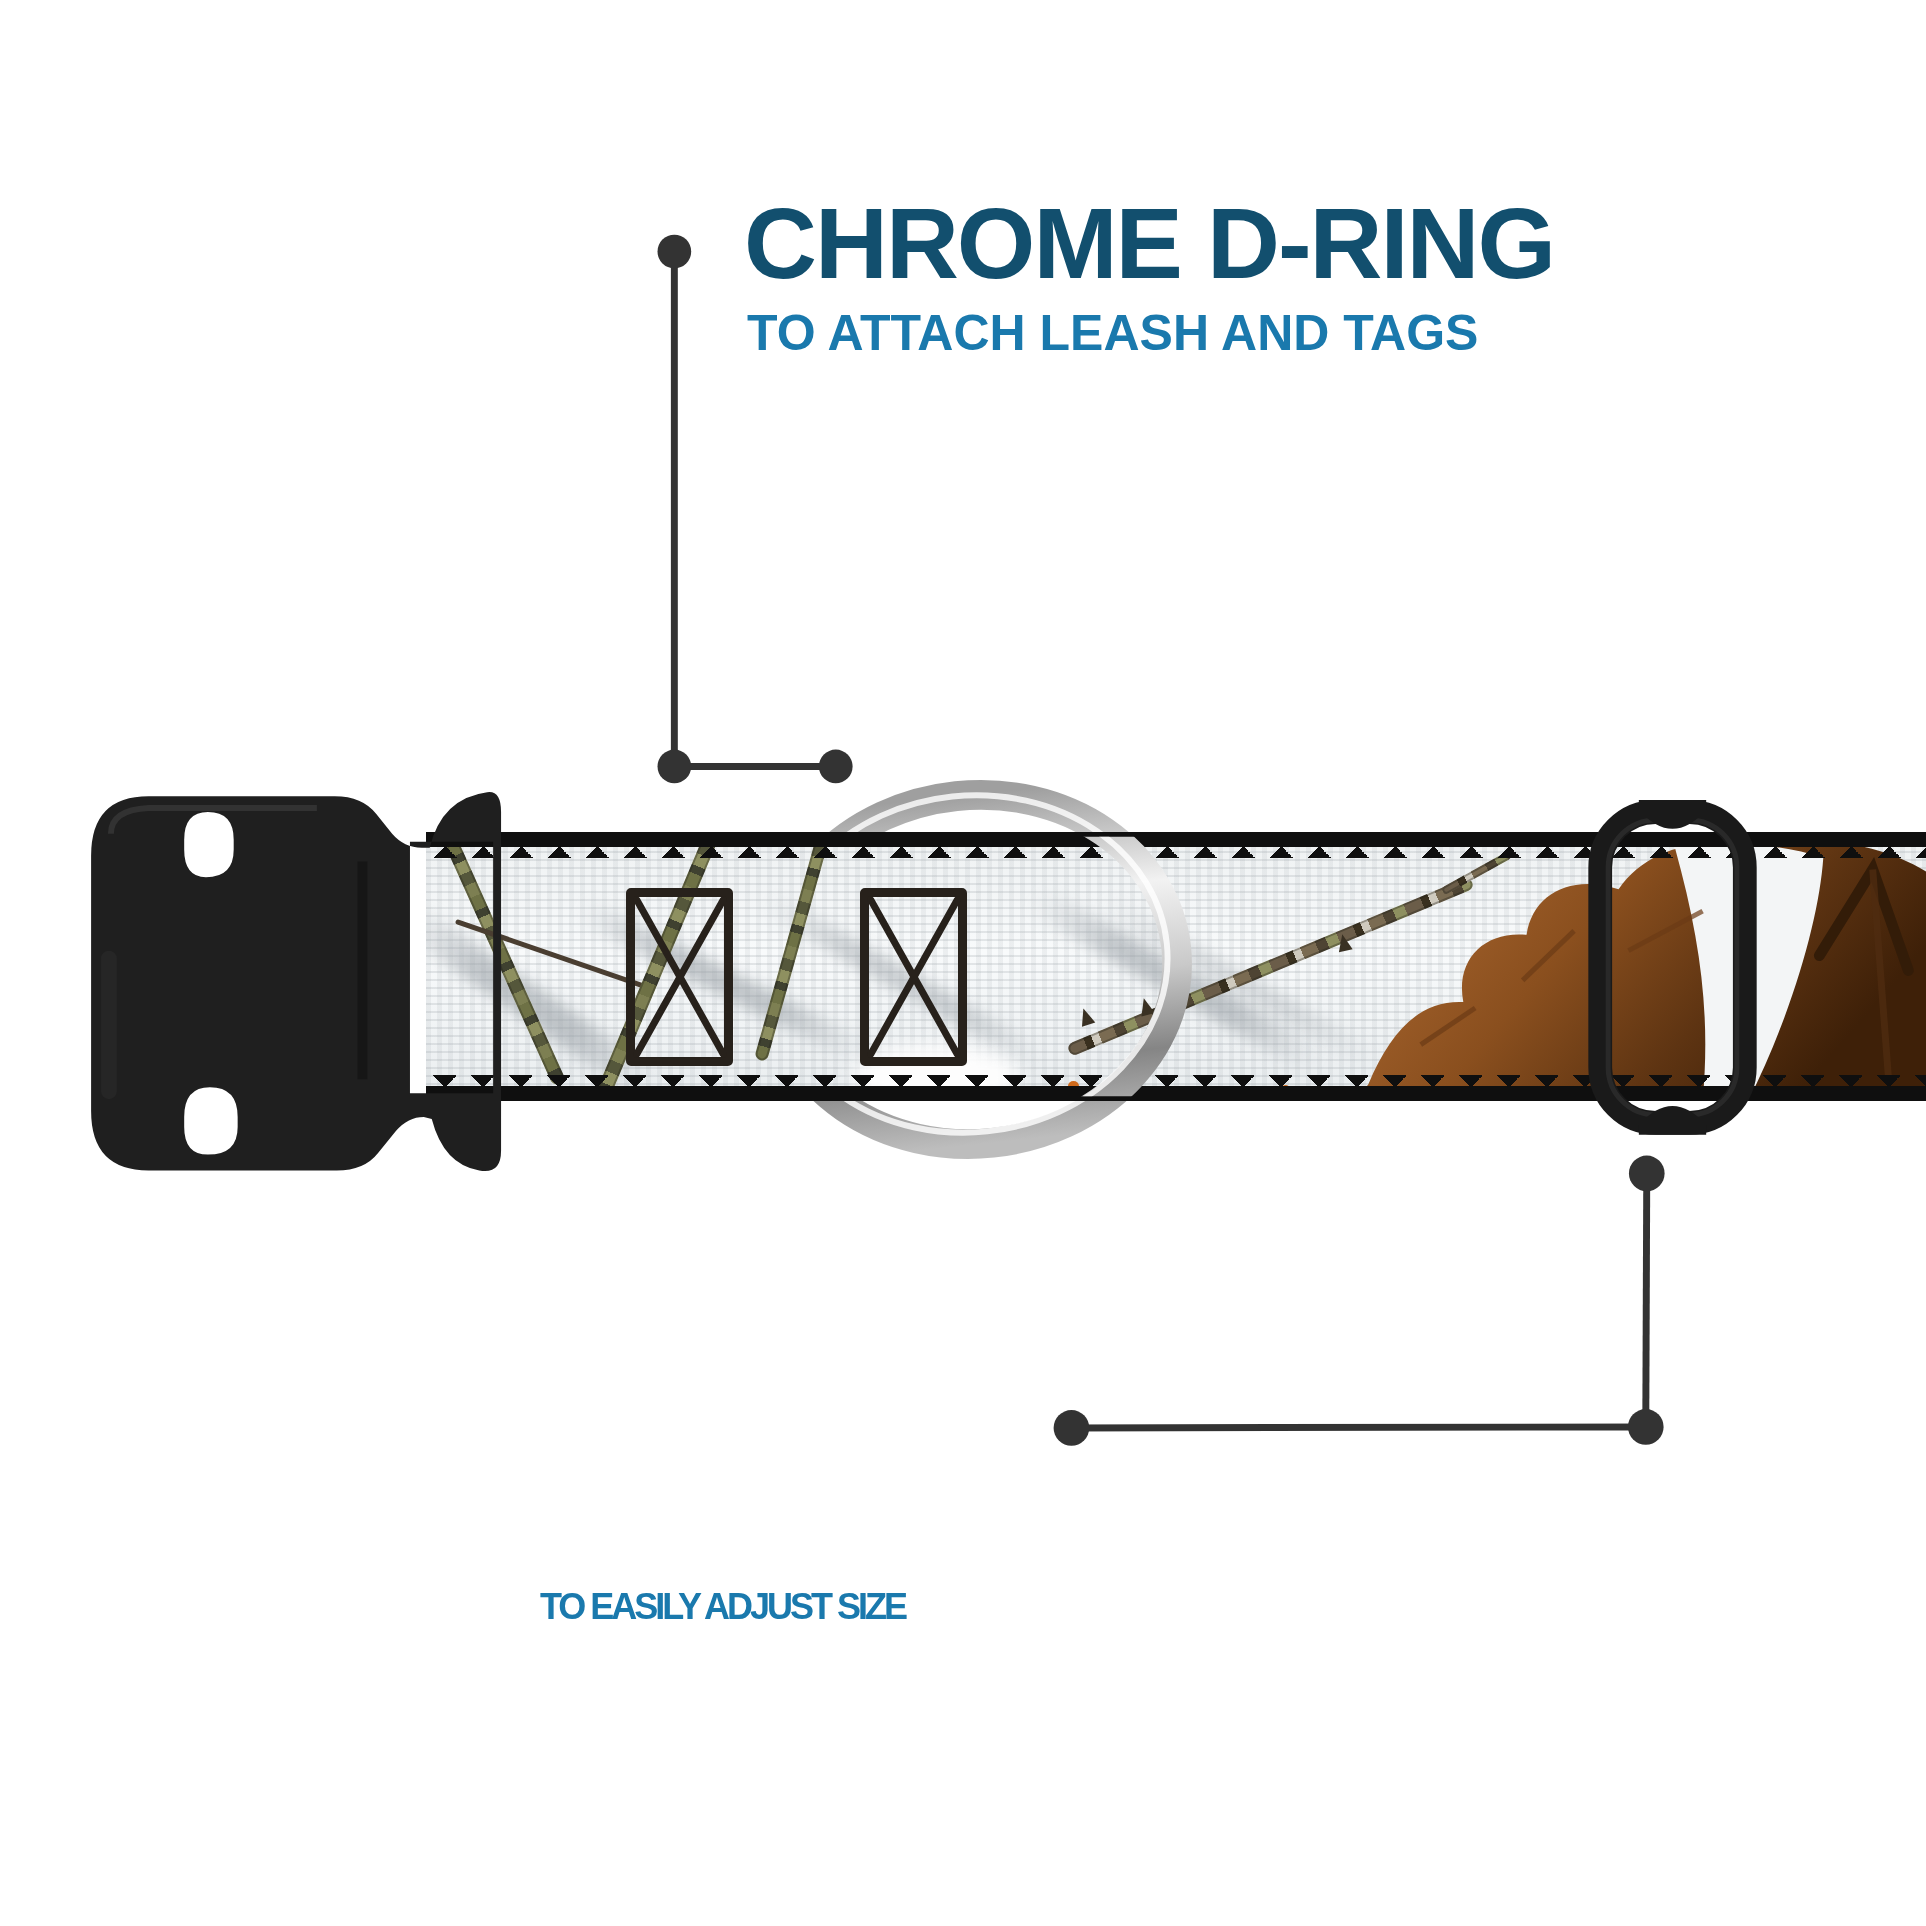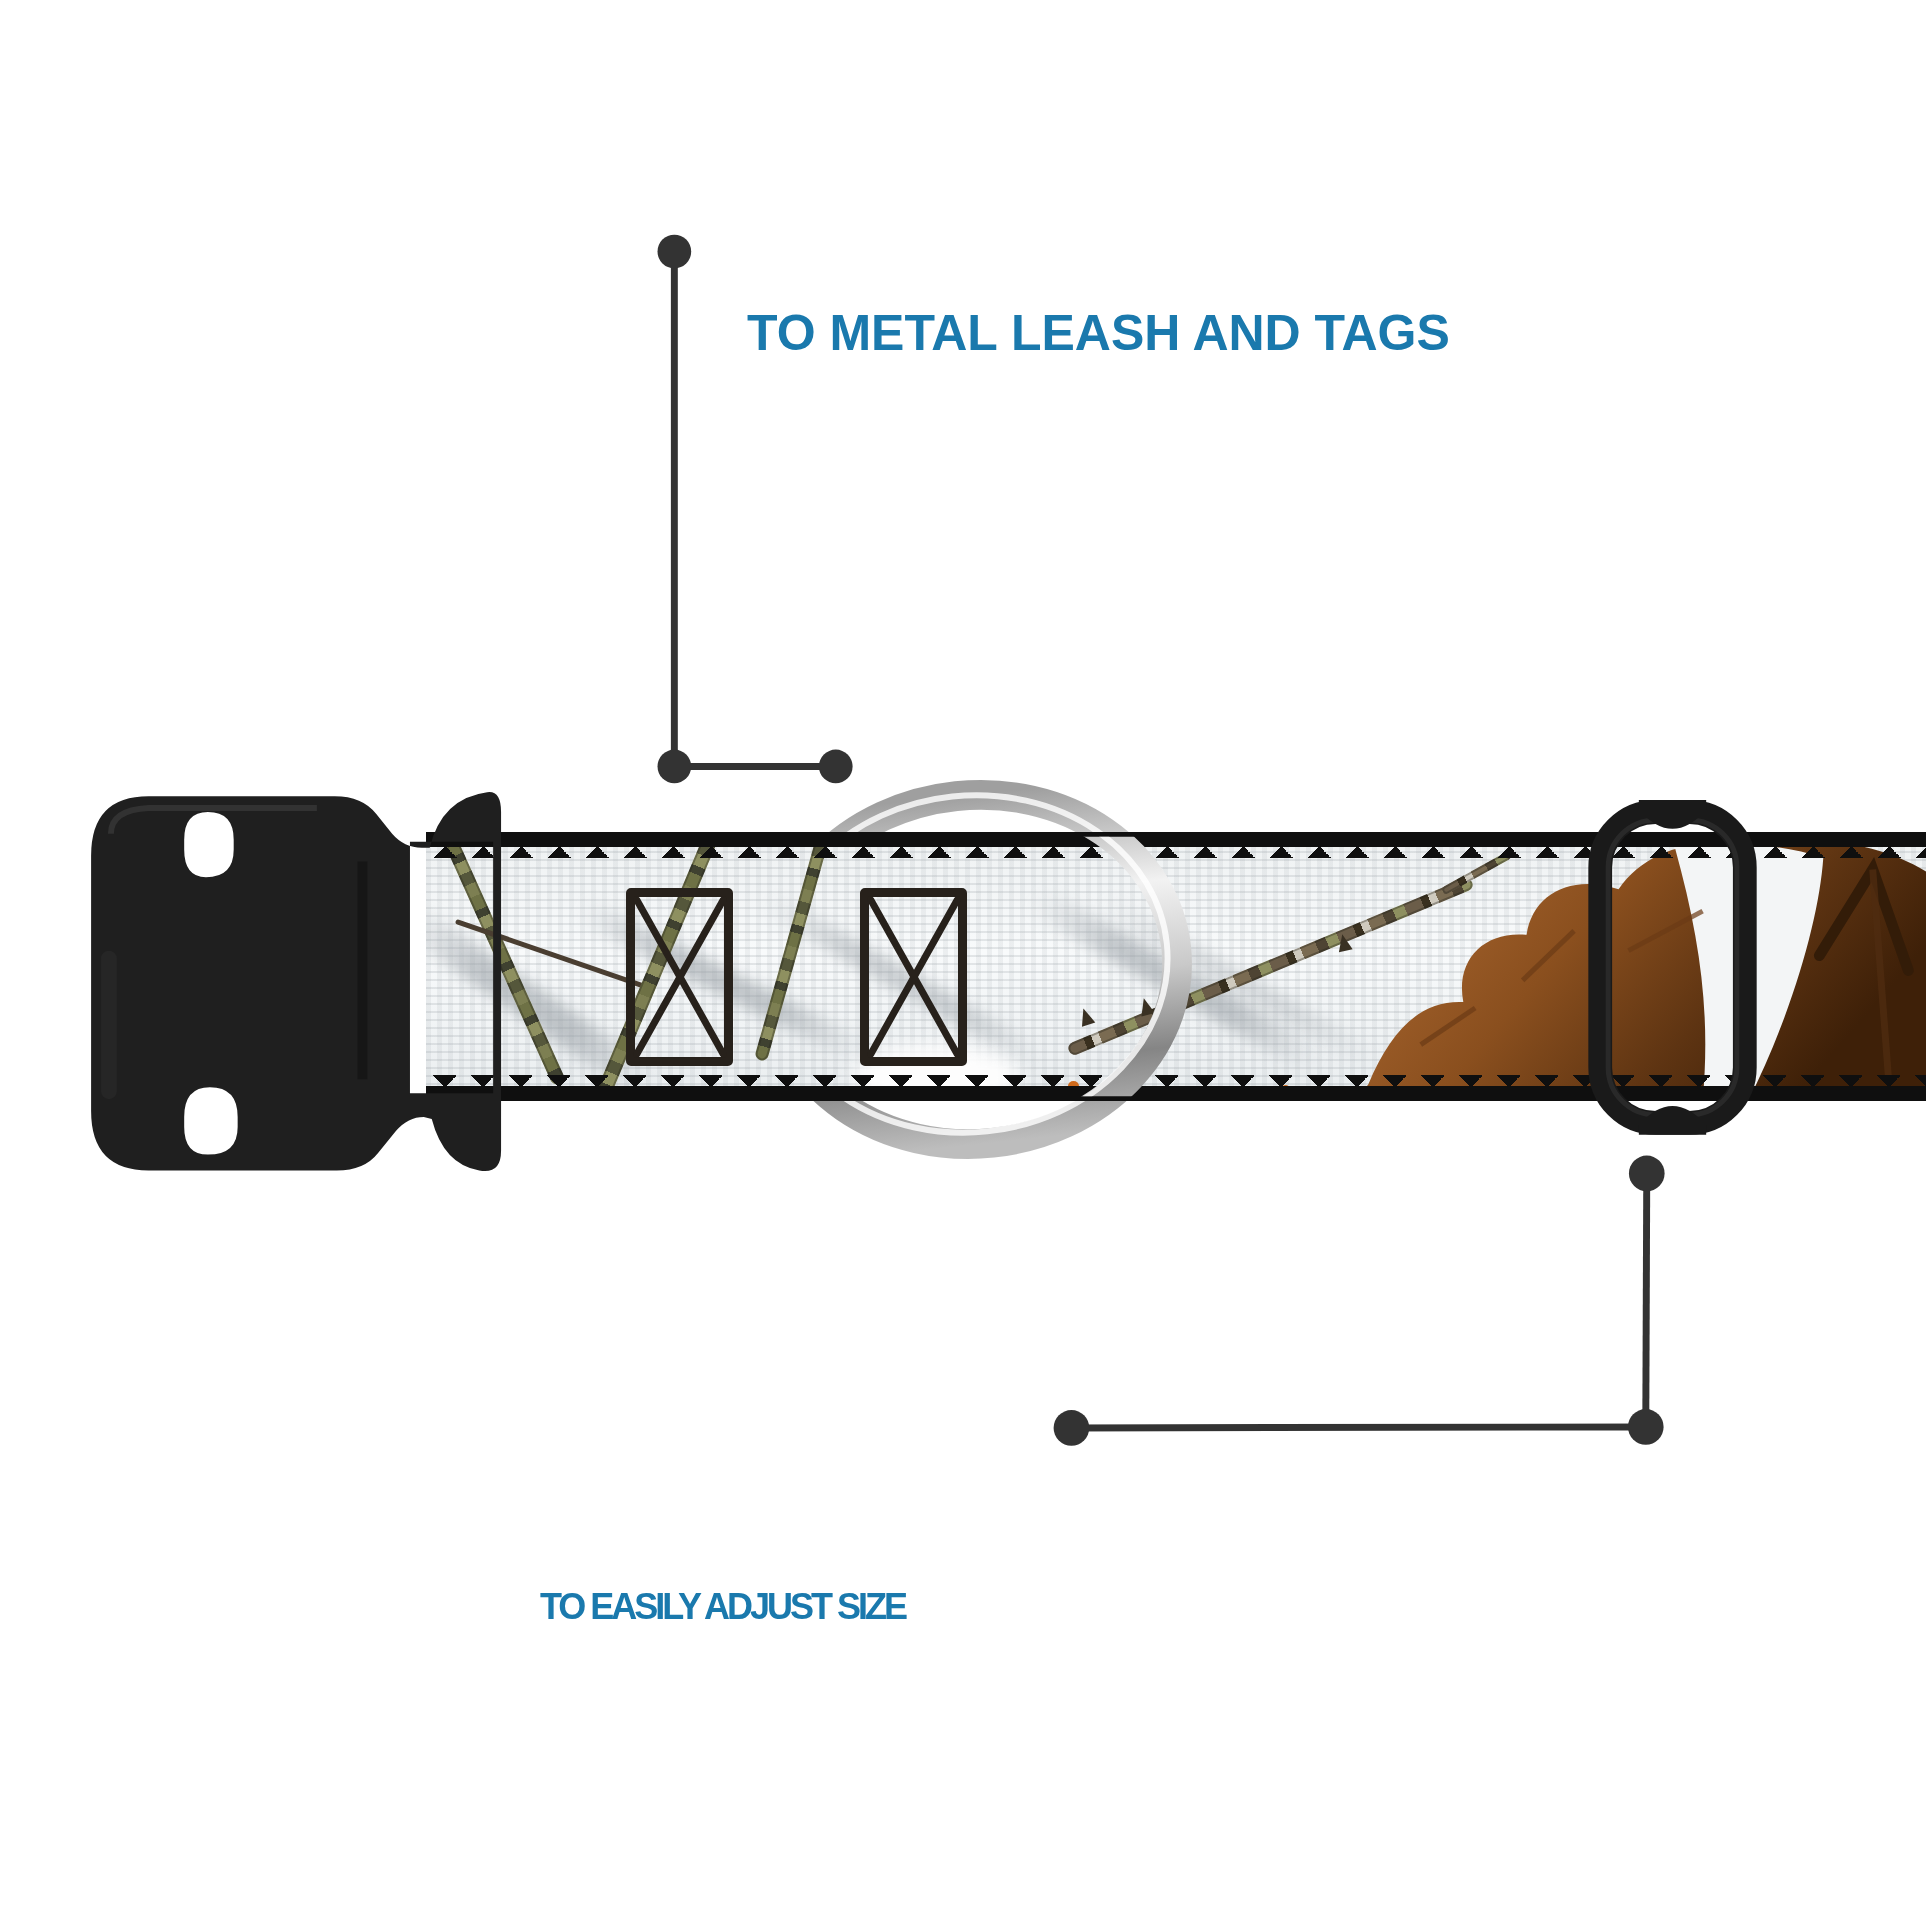--- a/index.html
+++ b/index.html
@@ -198,18 +198,19 @@
     <g>
       <line class="cl" x1="1663" y1="1185" x2="1662" y2="1441"></line>
       <line class="cl" x1="1662" y1="1441" x2="1082" y2="1442"></line>
       <circle class="cd" cx="1663" cy="1185" r="18"></circle>
       <circle class="cd" cx="1662" cy="1441" r="18"></circle>
       <circle class="cd" cx="1082" cy="1442" r="18"></circle>
     </g>
   </svg>
 
   <div class="text-layer abs" style="left:0;top:0;width:100%;height:100%;pointer-events:none;">
-    <div id="top-sub" class="callout-sub">TO METAL LEASH AND TAGS</div>
+    <div id="top-title" class="callout-title">CHROME D-RING</div>
+    <div id="top-sub" class="callout-sub">TO ATTACH LEASH AND TAGS</div>
     <div id="bottom-sub" class="callout-sub">TO EASILY ADJUST SIZE</div>
   </div>
 
 </div>
 
 
 </body></html>

